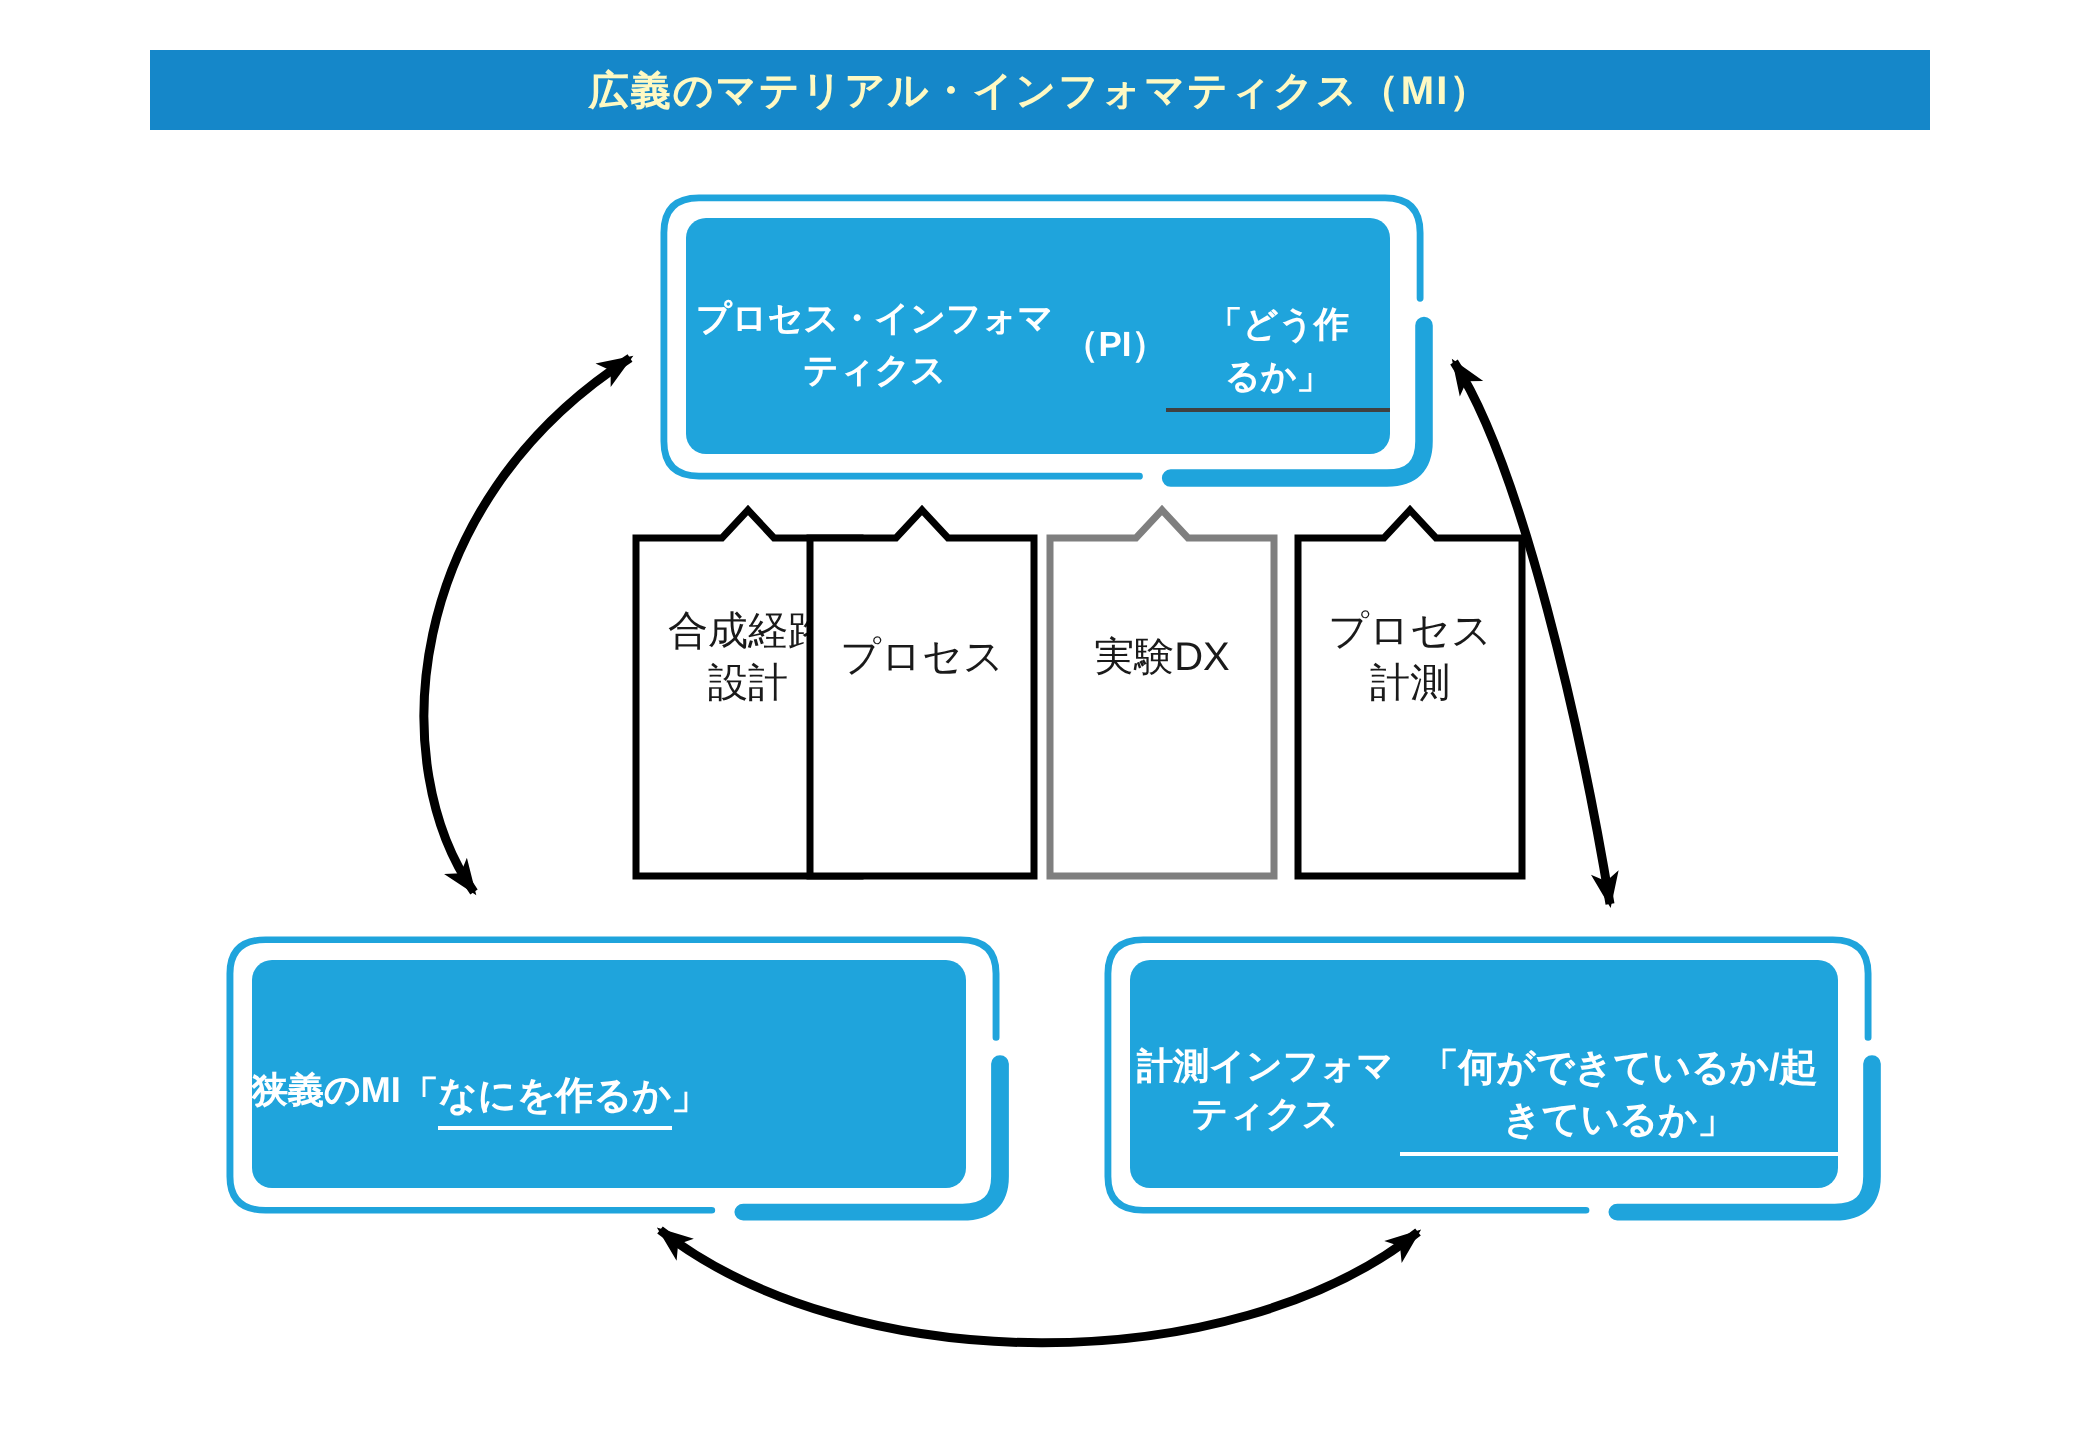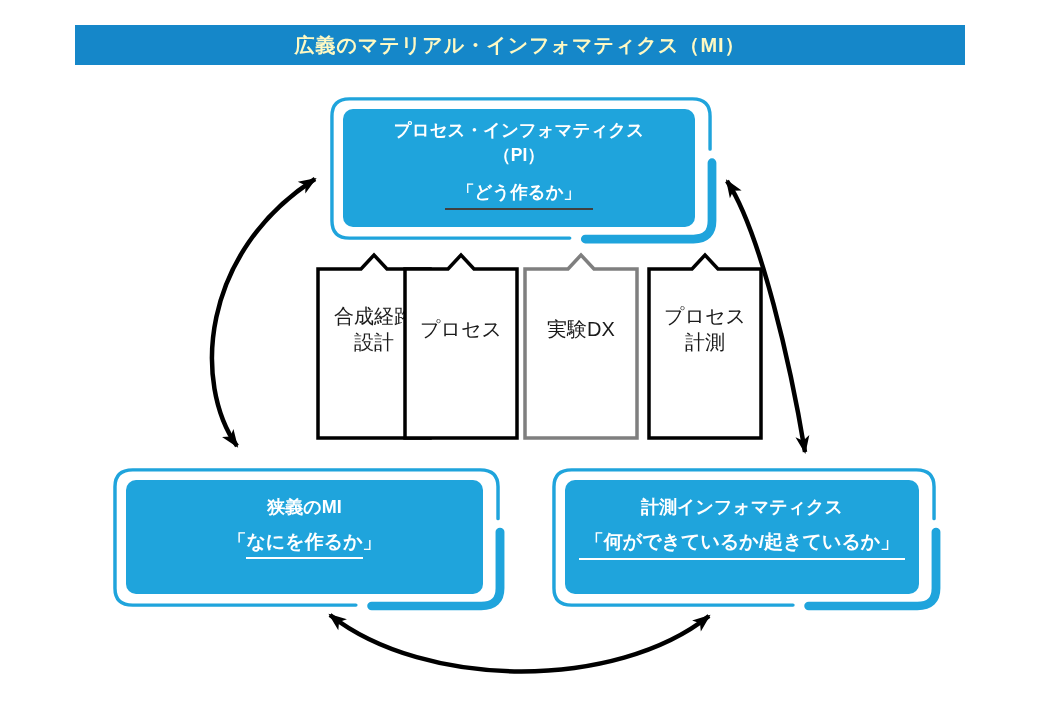--- a/index.html
+++ b/index.html
@@ -18,21 +18,21 @@
   .arrows path.arc{fill:none;stroke:#000;stroke-width:4.5px;}
   
   .callout{position:absolute;}
   .callout .frame{position:absolute;left:0;top:0;width:100%;height:100%;overflow:visible;}
   .callout .frame path{fill:none;stroke:#1FA4DC;}
   .callout .frame .thin{stroke-width:3.5px;stroke-linecap:round;}
   .callout .frame .thick{stroke-width:9px;stroke-linecap:round;}
   .inner{
     position:absolute;left:13px;right:17px;top:12px;bottom:13px;
     background:#1FA4DC;border-radius:10px;color:#ffffff;font-weight:bold;
-    display:flex;flex-direction:column;align-items:center;text-align:center;
+    display:flex;flex-direction:row;align-items:center;text-align:center;
   }
   .co-top .inner{padding-top:9px;font-size:17.5px;line-height:1.45;}
   .co-top .question{margin-top:11px;}
   .co-top .u-full{display:inline-block;padding:0 12px 3px 12px;border-bottom:2px solid #404040;}
   .co-bottom .inner{padding-top:15px;}
   .co-bottom .title-line{font-size:18px;}
   .co-bottom .question{font-size:19px;margin-top:10px;}
   .u-inner{display:inline-block;padding-bottom:2px;border-bottom:2px solid #ffffff;}
   .u-wide{display:inline-block;padding:0 6px 3px 6px;border-bottom:2px solid #ffffff;}
   

